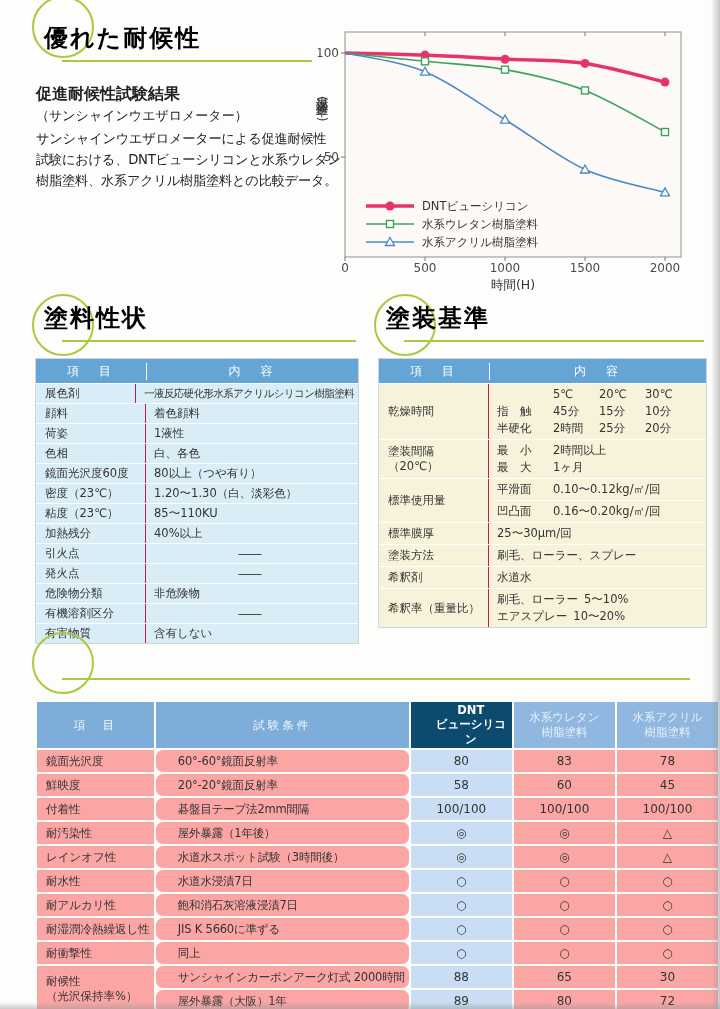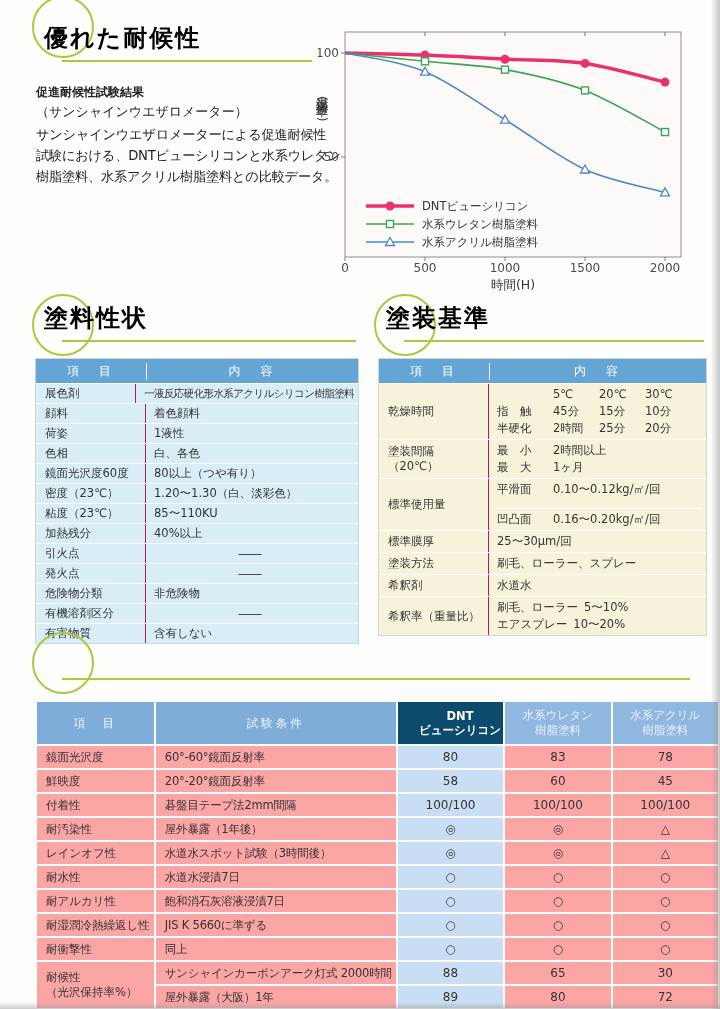--- a/index.html
+++ b/index.html
@@ -12,21 +12,21 @@
   
   .sec{position:absolute;}
   .sec .ring{position:absolute;width:58px;height:58px;border:2px solid #a9c93e;border-radius:50%;background:transparent;}
   .sec .ttl{
     position:absolute;font-family:"Liberation Serif","DejaVu Serif",serif;
     font-weight:bold;font-size:24px;letter-spacing:2px;color:#000000;white-space:nowrap;
   }
   .sec .rule{position:absolute;height:2px;background:#a9c93e;}
   
   .intro{position:absolute;left:36px;top:84px;width:310px;}
-  .intro .ih{font-size:12px;font-weight:bold;color:#222;margin-bottom:2px;}
+  .intro .ih{font-size:16px;font-weight:bold;color:#222;margin-bottom:2px;}
   .intro .is{font-size:13px;color:#222;margin-bottom:4px;}
   .intro .il{font-size:13.2px;color:#222;line-height:1.58;letter-spacing:-0.2px;}
   
   .chart{position:absolute;left:318px;top:22px;width:398px;height:278px;}
   .ylabel{
     position:absolute;left:313px;top:86px;height:140px;
     writing-mode:vertical-rl;font-size:12.5px;color:#333;letter-spacing:2px;
   }
   
   .dtable{position:absolute;font-size:11.5px;color:#333;border:1px solid #cdd6d8;}
@@ -39,29 +39,29 @@
   .ptable{left:35px;top:358px;width:322px;}
   .ptable .drow{background:#d9edf6;min-height:17px;}
   .ptable .c-content.dash{text-align:center;padding-left:0;}
   .ptable .c-content.tight{font-size:10.5px;letter-spacing:-0.6px;white-space:nowrap;}
   .stable{left:378px;top:358px;width:327px;}
   .stable .drow{background:#f6f3da;min-height:20px;}
   .cline{line-height:17px;white-space:nowrap;}
   .cline span{display:inline-block;}
   .cline .c0{min-width:50px;margin-right:6px;}
   .cline .cv{min-width:46px;}
-  .cline.subdiv{border-top:1px solid #fff;margin-top:10px;padding-top:2px;}
+  .cline.subdiv{border-top:1px solid #fff;margin-top:2px;padding-top:2px;}
   
   .perf{position:absolute;left:35px;top:700px;border-collapse:separate;border-spacing:2px;font-size:11.5px;color:#333;}
   .perf th{font-weight:normal;height:40px;}
   .perf .h-plain{background:#7fadd9;color:#f0f5fb;letter-spacing:3px;}
   .perf .h-dnt{background:#0c4a6e;color:#ffffff;font-weight:bold;letter-spacing:0;padding-left:20px;}
   .perf .h-ser{background:#8fb7e0;color:#e9f1fa;}
   .perf td{background:#fca5a5;height:20px;padding:1px 4px;}
-  .perf td.cond{padding-left:9px;letter-spacing:-0.2px;white-space:nowrap;}
+  .perf td.cond{padding-left:22px;letter-spacing:-0.2px;white-space:nowrap;border-radius:7px;}
   .perf td.item{padding-left:9px;white-space:nowrap;}
   .perf td.val{text-align:center;font-size:12px;width:102px;}
   .perf td.dnt{background:#c9def4;}
   .perf col.c-item{width:112px;} .perf col.c-cond{width:238px;}
   
   .edge-r{position:absolute;right:0;top:0;width:9px;height:100%;background:linear-gradient(to right,rgba(150,156,154,0),rgba(148,154,152,0.55));}
   .edge-b{position:absolute;left:0;bottom:0;width:100%;height:7px;background:linear-gradient(to bottom,rgba(150,156,154,0),rgba(148,154,152,0.5));}
 </style>
 </head>
 <body>

